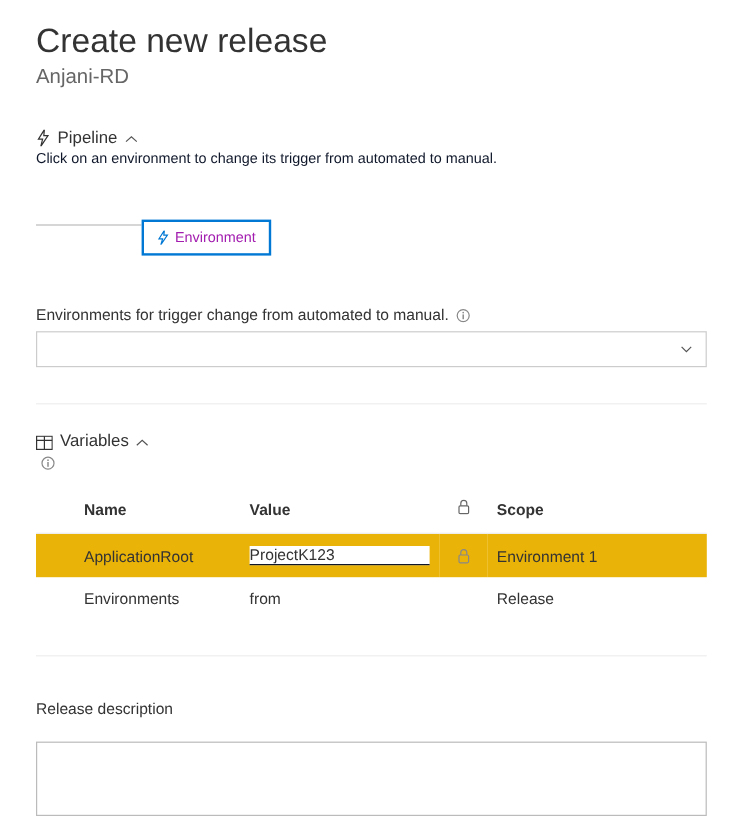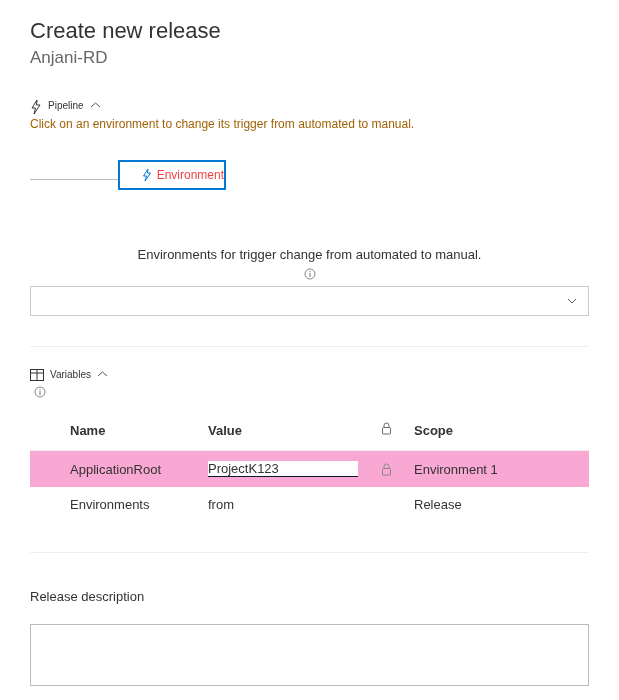--- a/index.html
+++ b/index.html
@@ -5,84 +5,83 @@
   * { box-sizing: border-box; margin: 0; padding: 0; }
   body {
     font-family: "Segoe UI", -apple-system, BlinkMacSystemFont, sans-serif;
     font-size: 13px;
     color: #333;
     background: #fff;
     width: 619px;
     padding: 18px 30px 28px 30px;
   }
   .title {
-    font-size: 22px;
+    font-size: 28px;
     font-weight: 400;
     color: #333;
     margin-bottom: 4px;
   }
   .subtitle {
     font-size: 17px;
     color: #666;
     margin-bottom: 32px;
   }
   .section-header {
     display: flex;
-    align-items: flex-start;
+    align-items: flex-end;
     gap: 6px;
-    font-size: 10px;
+    font-size: 14px;
     color: #333;
     margin-bottom: 3px;
     cursor: pointer;
   }
   .section-header .icon { display: inline-flex; }
   .section-desc {
     font-size: 12px;
-    color: #a16207;
+    color: #0f172a;
     margin-bottom: 16px;
   }
   .pipeline-viz {
     position: relative;
     height: 42px;
     margin-bottom: 46px;
     margin-top: 28px;
   }
   .pipeline-line {
     position: absolute;
     left: 0;
     top: 20px;
     width: 88px;
     height: 1px;
     background: #bbb;
   }
   .env-box {
     position: absolute;
     left: 88px;
-    top: 1px;
+    top: 16px;
     width: 108px;
     height: 30px;
     border: 2px solid #0078d4;
     display: flex;
     align-items: center;
-    justify-content: flex-end;
+    justify-content: center;
     gap: 5px;
     background: #fff;
     font-size: 12px;
-    color: #ef4444;
+    color: #a21caf;
     cursor: pointer;
   }
   .env-box .bolt { color: #0078d4; display: inline-flex; }
   .field-label {
     font-size: 13px;
     color: #333;
     margin-bottom: 6px;
     display: flex;
     align-items: center;
     gap: 6px;
-    flex-direction: column;
   }
   .dropdown {
     width: 100%;
     border: 1px solid #ccc;
     height: 30px;
     display: flex;
     align-items: center;
     justify-content: flex-end;
     padding: 0 10px;
     cursor: pointer;
@@ -108,21 +107,21 @@
   }
   .var-table td {
     font-size: 13px;
     padding: 10px 8px;
     vertical-align: middle;
   }
   .var-table .col-name { width: 170px; padding-left: 40px; }
   .var-table .col-value { width: 166px; }
   .var-table .col-lock { width: 40px; text-align: center; }
   .var-table .col-scope { }
-  .row-active td { background: #f9a8d4; }
+  .row-active td { background: #eab308; }
   .row-active .value-cell {
     border-bottom: 1px solid #0f172a;
     background: #fff;
   }
   .value-cell { color: #333; }
   .lock-cell { color: #888; display: flex; justify-content: center; }
   .scope-cell-active {
     background: #e8e9eb;
     margin-left: 48px;
   }

